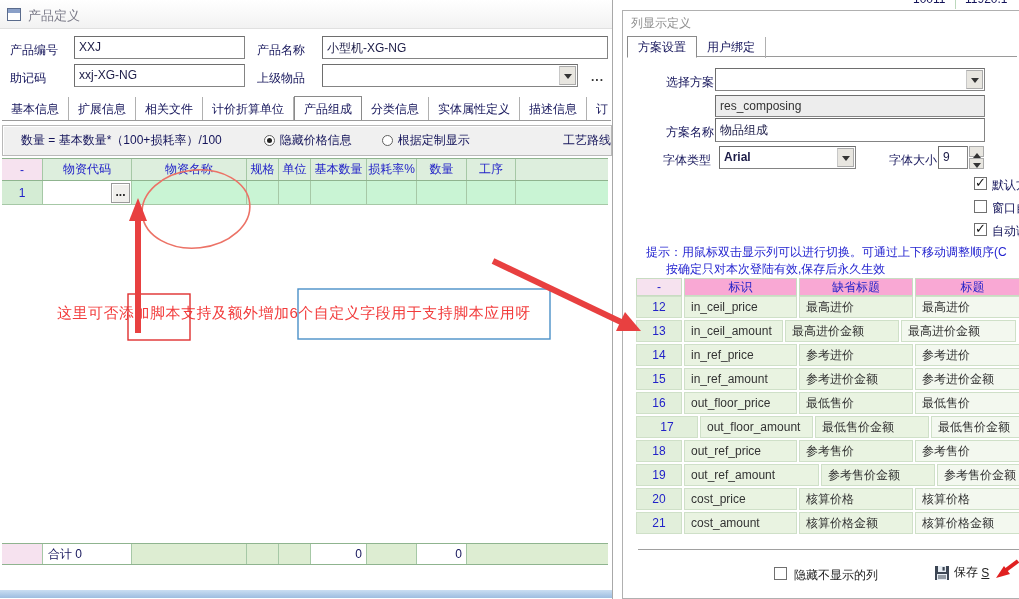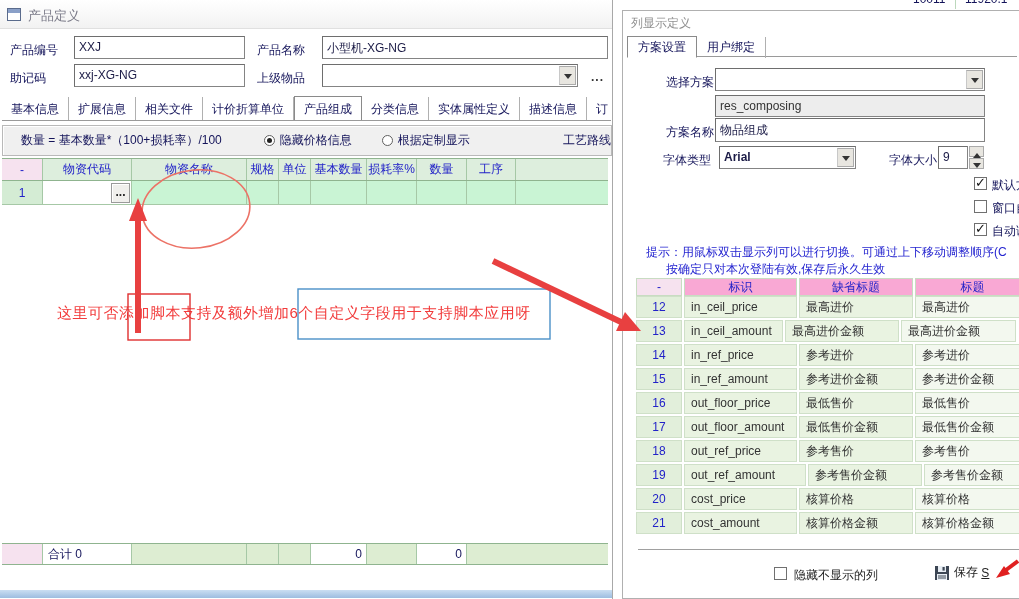--- a/index.html
+++ b/index.html
@@ -284,34 +284,34 @@
       <div class="dt-cell" style="width:114px">参考进价金额</div>
       <div class="dt-cell titlec" style="width:115px">参考进价金额</div>
     </div>
     <div class="dt-row dt-r" style="top:381px;height:22px">
       <div class="dt-cell idc" style="width:46px">16</div>
       <div class="dt-cell" style="width:113px">out_floor_price</div>
       <div class="dt-cell" style="width:114px">最低售价</div>
       <div class="dt-cell titlec" style="width:115px">最低售价</div>
     </div>
     <div class="dt-row dt-r" style="top:405px;height:22px">
-      <div class="dt-cell idc" style="width:46px">17</div>
+      <div class="dt-cell idc" style="width:62px">17</div>
       <div class="dt-cell" style="width:113px">out_floor_amount</div>
       <div class="dt-cell" style="width:114px">最低售价金额</div>
       <div class="dt-cell titlec" style="width:115px">最低售价金额</div>
     </div>
     <div class="dt-row dt-r" style="top:429px;height:22px">
       <div class="dt-cell idc" style="width:46px">18</div>
       <div class="dt-cell" style="width:113px">out_ref_price</div>
       <div class="dt-cell" style="width:114px">参考售价</div>
       <div class="dt-cell titlec" style="width:115px">参考售价</div>
     </div>
     <div class="dt-row dt-r" style="top:453px;height:22px">
       <div class="dt-cell idc" style="width:46px">19</div>
-      <div class="dt-cell" style="width:122px">out_ref_amount</div>
+      <div class="dt-cell" style="width:135px">out_ref_amount</div>
       <div class="dt-cell" style="width:114px">参考售价金额</div>
       <div class="dt-cell titlec" style="width:115px">参考售价金额</div>
     </div>
     <div class="dt-row dt-r" style="top:477px;height:22px">
       <div class="dt-cell idc" style="width:46px">20</div>
       <div class="dt-cell" style="width:113px">cost_price</div>
       <div class="dt-cell" style="width:114px">核算价格</div>
       <div class="dt-cell titlec" style="width:115px">核算价格</div>
     </div>
     <div class="dt-row dt-r" style="top:501px;height:22px">

